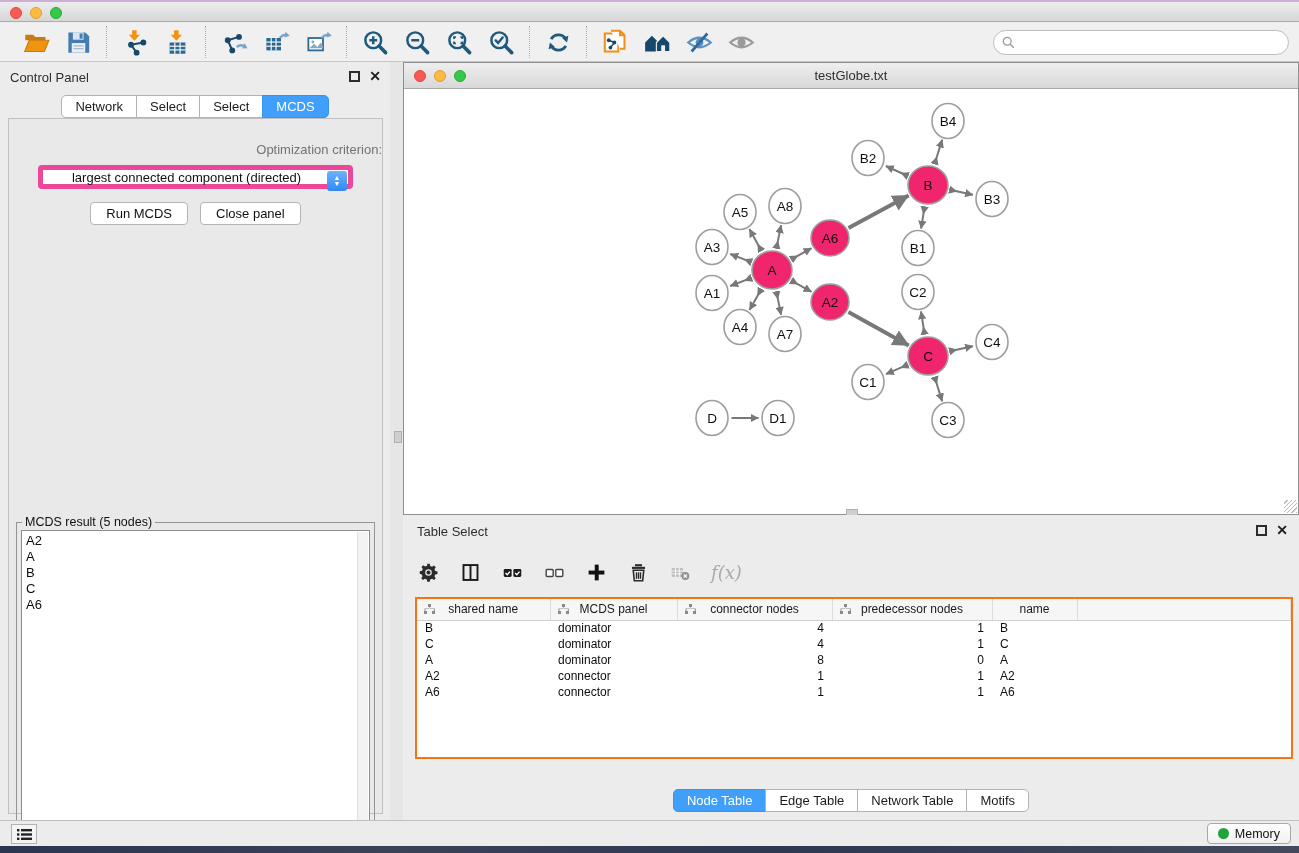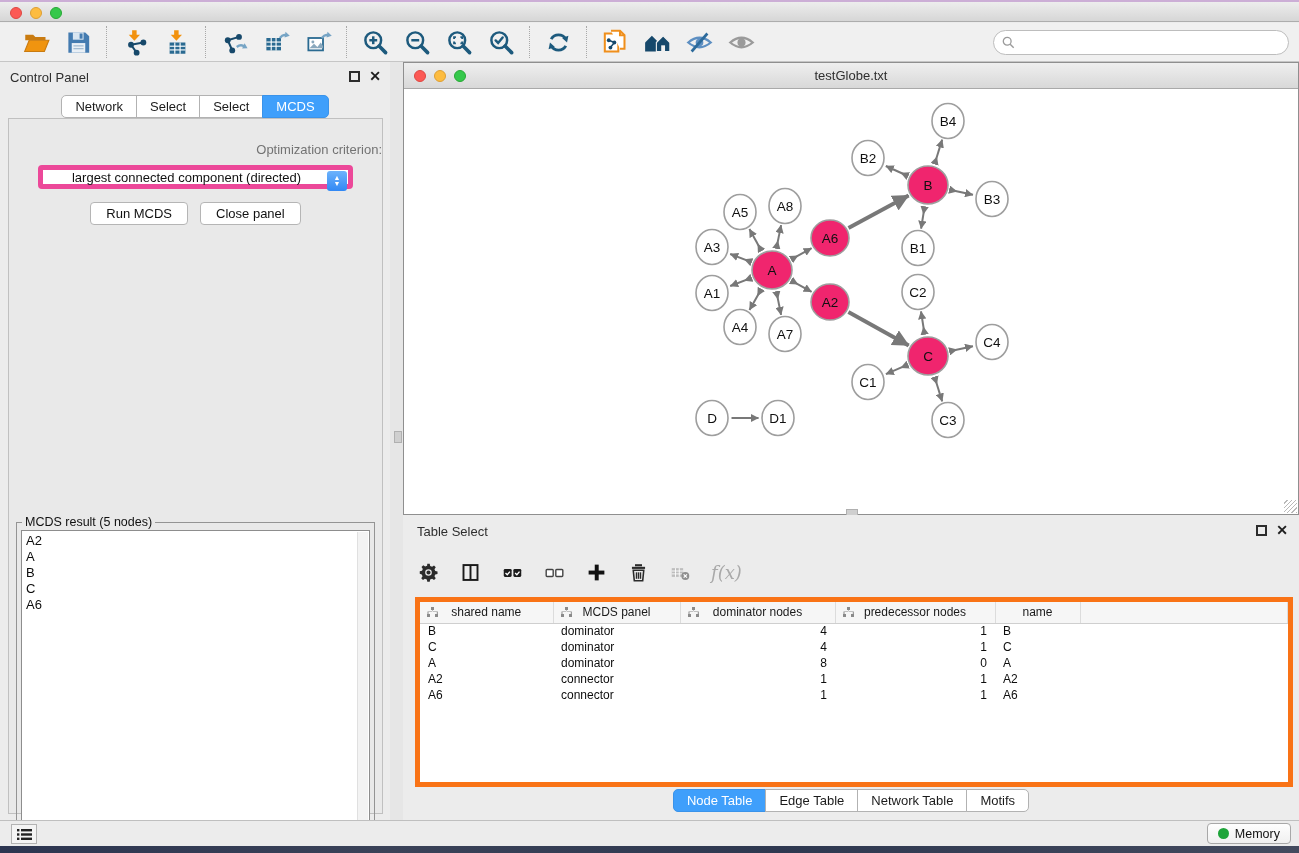--- a/index.html
+++ b/index.html
@@ -77,21 +77,21 @@
   .hthumb { position:absolute; left:846px; top:509px; width:12px; height:7px; background:#cfcfcf; border:1px solid #b0b0b0; }
 
   
   .table-panel { position:absolute; left:403px; top:515px; width:896px; height:305px; background:#ececec; }
   .tp-head { position:absolute; left:0; top:0; width:100%; height:28px; }
   .tp-head .ptitle { position:absolute; left:14px; top:9px; font-size:13px; color:#2e2e2e; }
   .tp-toolbar { position:absolute; left:14px; top:36px; height:42px; display:flex; align-items:center; gap:20px; }
   .tpicon { display:flex; align-items:center; justify-content:center; min-width:22px; height:26px; cursor:default; }
   .tpicon svg { width:21px; height:21px; }
   .fx { font-family:"DejaVu Serif", serif; font-style:italic; font-size:18px; color:#a9a9a9; }
-  .tbl-wrap { position:absolute; left:12px; top:82px; width:878px; height:190px; background:#fff; border:5px solid #f97316; overflow:hidden; }
+  .tbl-wrap { position:absolute; left:12px; top:82px; width:878px; height:162px; background:#fff; border:2px solid #f97316; overflow:hidden; }
   table.data { border-collapse:collapse; table-layout:fixed; width:100%; }
   table.data th { background:#f6f6f6; border-bottom:1px solid #cfcfcf; border-right:1px solid #dcdcdc;
     font-weight:normal; font-size:12px; color:#1a1a1a; height:21px; text-align:center; position:relative; }
   table.data th .hicon { position:absolute; left:7px; top:5px; }
   table.data td { font-size:12px; color:#0d0d0d; height:16px; padding:0 8px; white-space:nowrap; }
   td.al-r { text-align:right; padding-right:16px; }
   td.al-l { text-align:left; }
   .tp-tabs { position:absolute; left:0; bottom:8px; width:100%; display:flex; justify-content:center; }
 
   
@@ -570,21 +570,21 @@
                     <path d="M5.2 3 h0.8 v2 h-4.5 v2 h-1 v-2.6 h4.7 z M5.2 3 v2 h4.6 v2 h1 v-2.6 h-4.8 z"></path>
                   </g>
                 </svg><span>MCDS panel</span></th>
               <th><svg class="hicon" width="11" height="11" viewBox="0 0 11 11">
                   <g fill="#8a8a8a">
                     <rect x="4" y="0" width="3" height="3"></rect>
                     <rect x="0" y="7" width="3" height="3"></rect>
                     <rect x="8" y="7" width="3" height="3"></rect>
                     <path d="M5.2 3 h0.8 v2 h-4.5 v2 h-1 v-2.6 h4.7 z M5.2 3 v2 h4.6 v2 h1 v-2.6 h-4.8 z"></path>
                   </g>
-                </svg><span>dominator nodes</span></th>
+                </svg><span>connector nodes</span></th>
               <th><svg class="hicon" width="11" height="11" viewBox="0 0 11 11">
                   <g fill="#8a8a8a">
                     <rect x="4" y="0" width="3" height="3"></rect>
                     <rect x="0" y="7" width="3" height="3"></rect>
                     <rect x="8" y="7" width="3" height="3"></rect>
                     <path d="M5.2 3 h0.8 v2 h-4.5 v2 h-1 v-2.6 h4.7 z M5.2 3 v2 h4.6 v2 h1 v-2.6 h-4.8 z"></path>
                   </g>
                 </svg><span>predecessor nodes</span></th>
               <th><span>name</span></th>
               <th></th>

